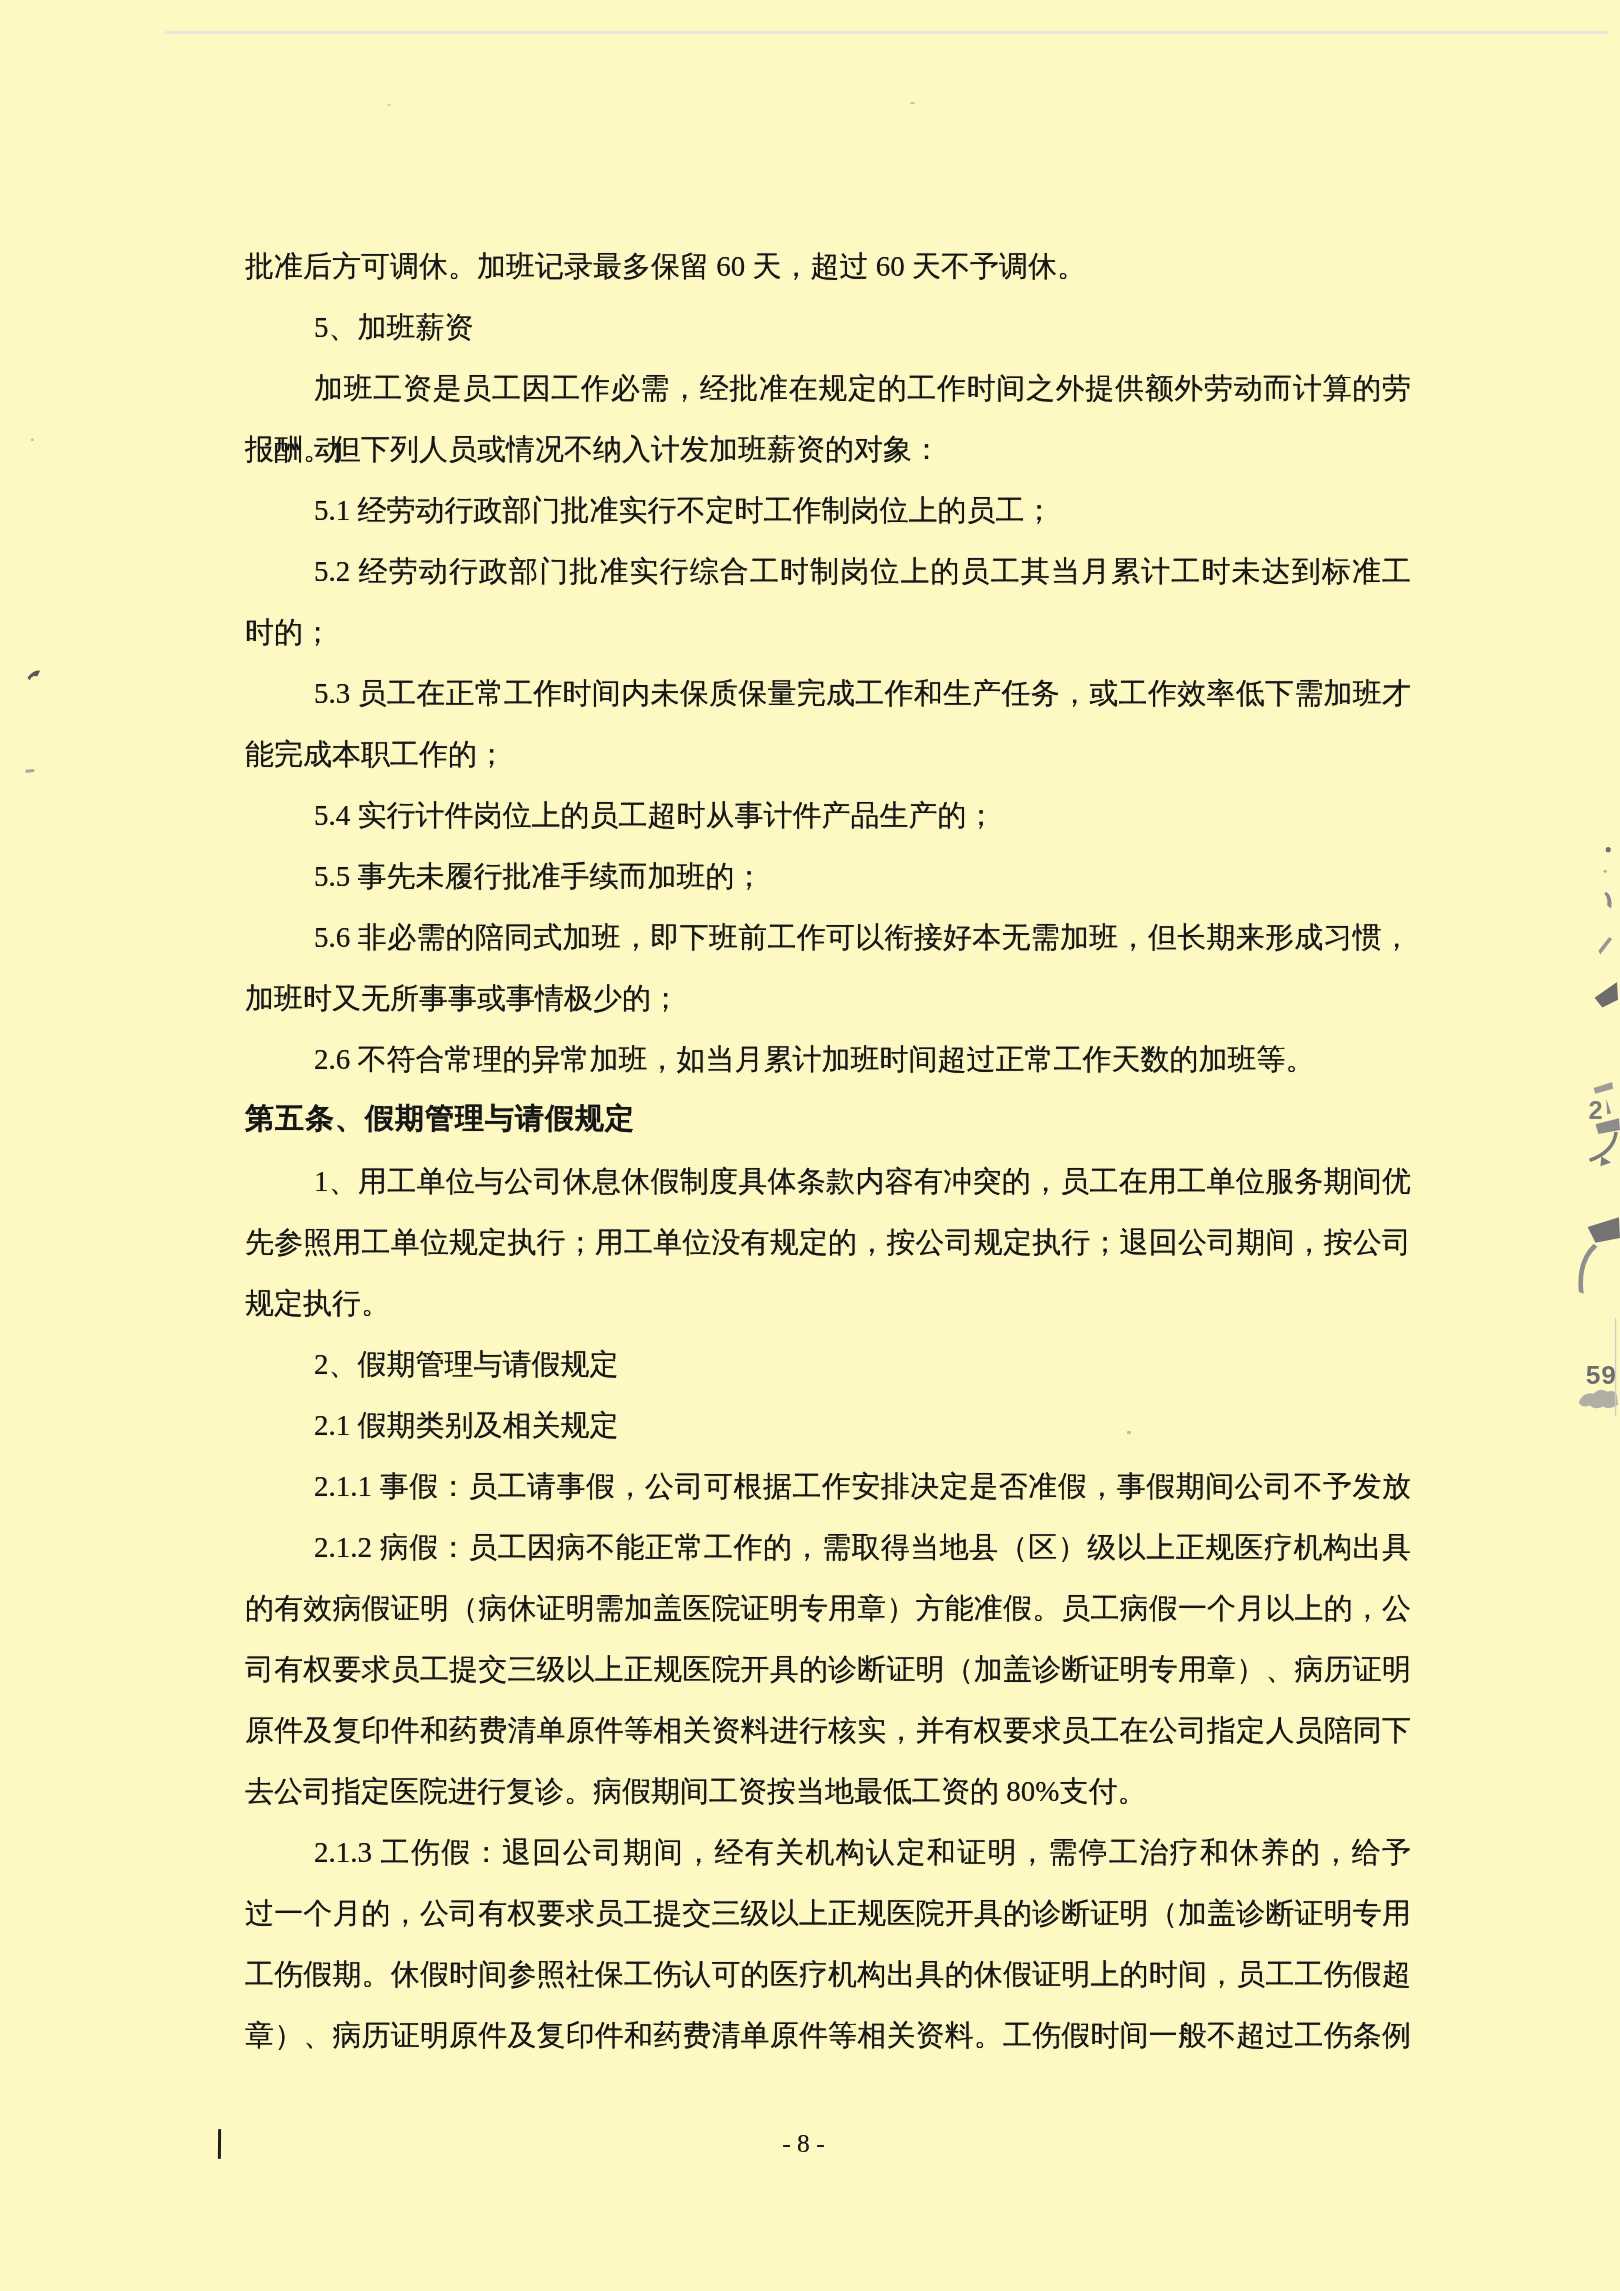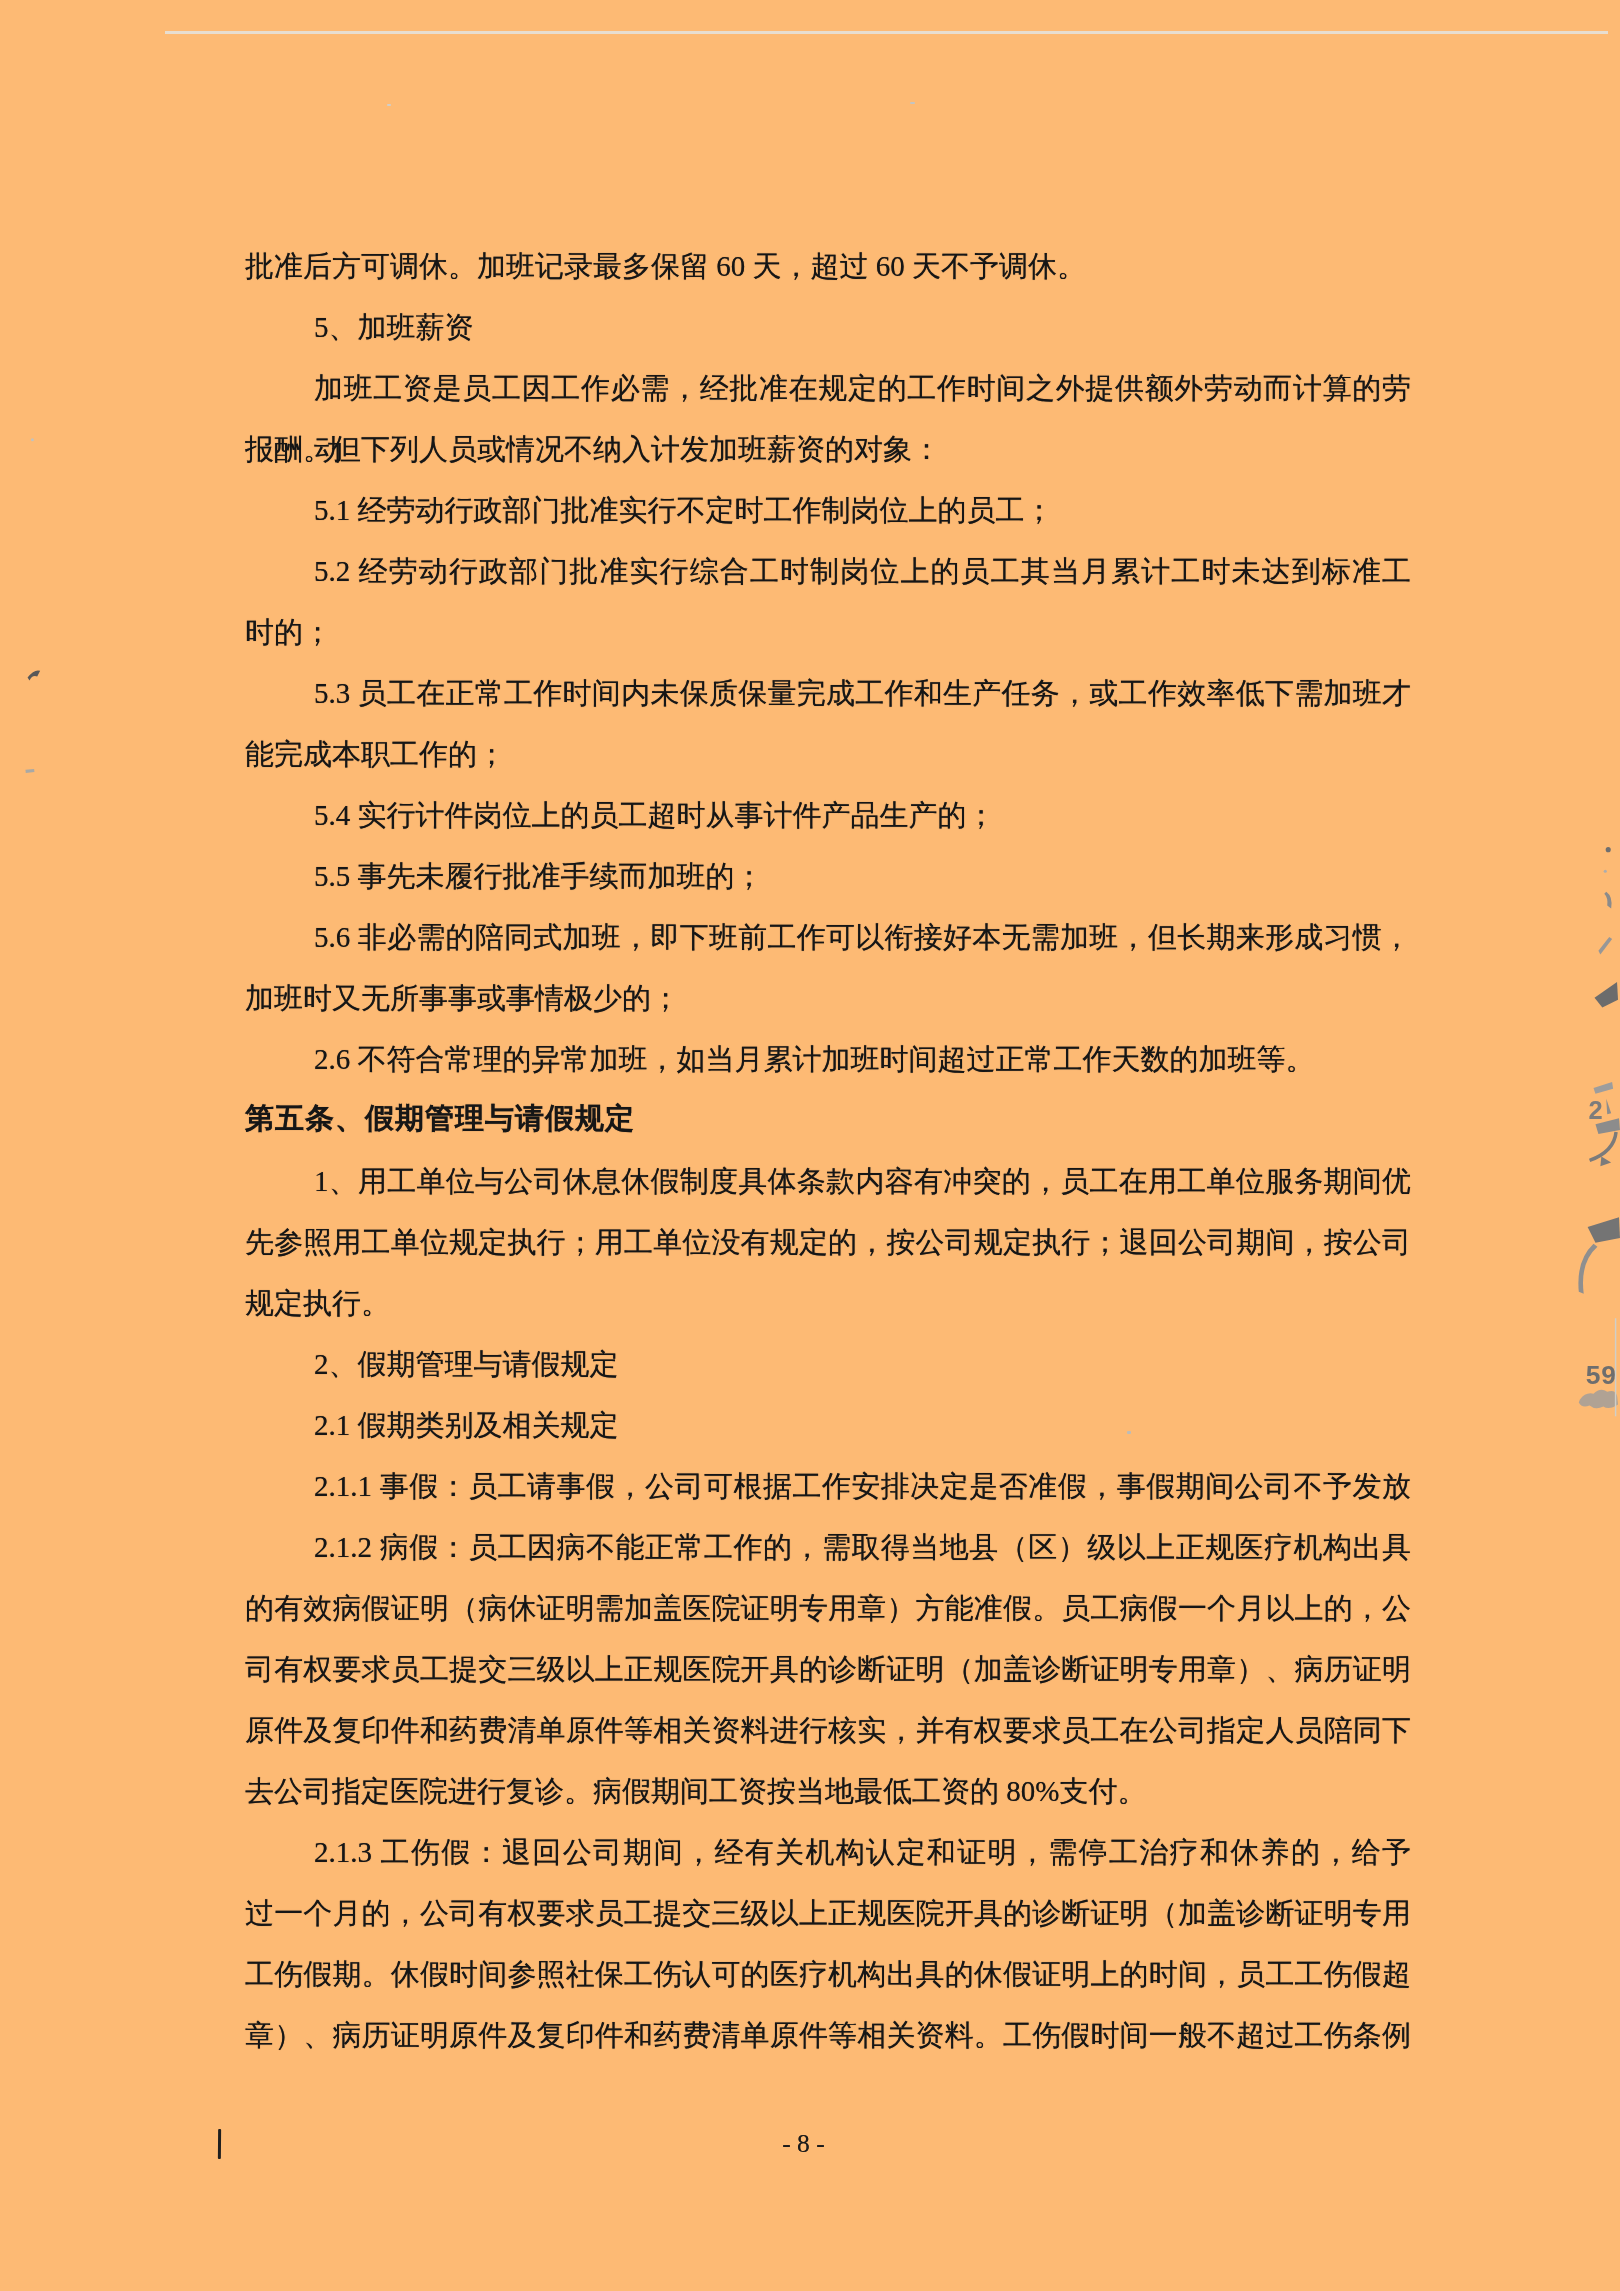--- a/index.html
+++ b/index.html
@@ -1,21 +1,21 @@
 <!DOCTYPE html>
 <html><head>
 <meta charset="utf-8">
 <style>
   html,body{margin:0;padding:0;}
   body{
     width:1620px;height:2292px;position:relative;overflow:hidden;
     background:#fcfcfa;
     font-family:"Liberation Serif","DejaVu Serif",serif;
   }
-  .page{position:absolute;left:0;top:0;width:1620px;height:2292px;background:#fdba74;}
+  .page{position:absolute;left:0;top:0;width:1620px;height:2292px;background:#fef9c3;}
   .top-streak{position:absolute;left:165px;top:31px;width:1443px;height:2.5px;background:#e4e4e1;opacity:.85;}
   .speck{position:absolute;border-radius:1px;}
   .textcol{
     position:absolute;left:245px;top:236px;width:1166px;
     font-size:29px;color:#161616;
     text-shadow:0 0 0.7px rgba(25,25,25,.75);
   }
   .line{height:61px;line-height:61px;text-align:left;}
   .line.indent{padding-left:69px;}
   .line.fill{text-align:justify;text-align-last:justify;}

